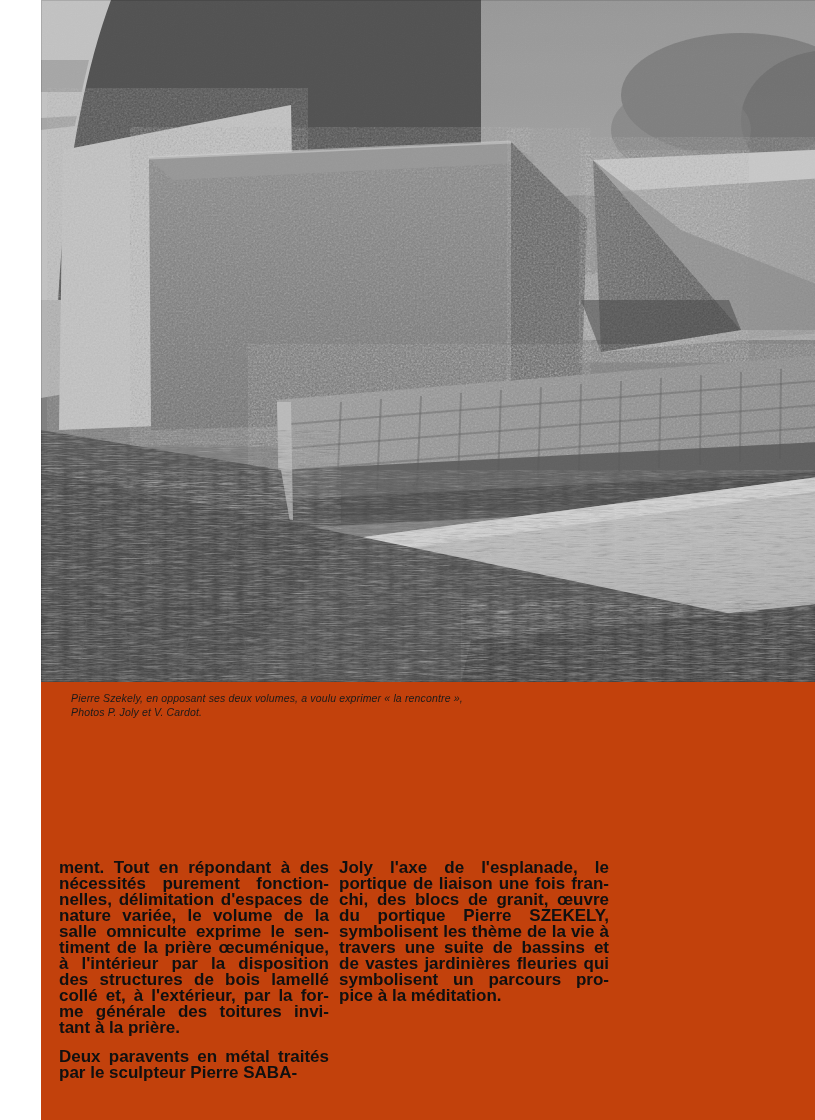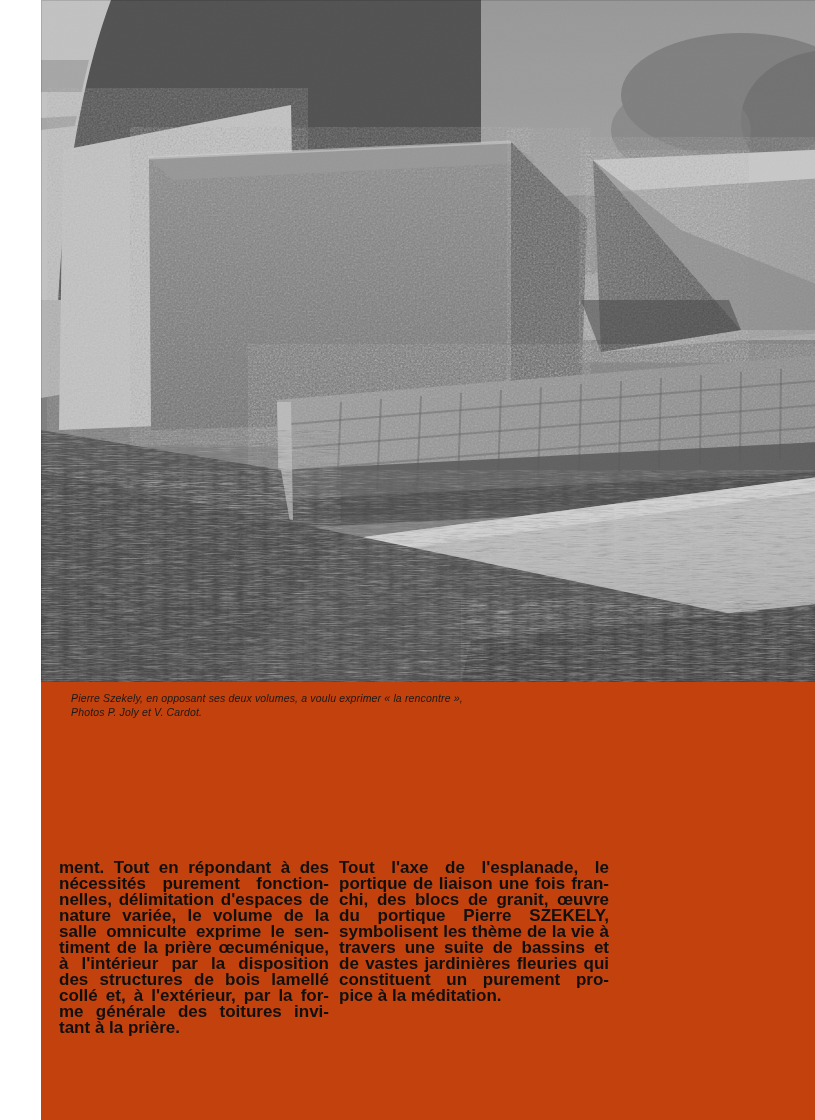--- a/index.html
+++ b/index.html
@@ -270,30 +270,34 @@
         <span>nelles, délimitation d'espaces de</span>
         <span>nature variée, le volume de la</span>
         <span>salle omniculte exprime le sen-</span>
         <span>timent de la prière œcuménique,</span>
         <span>à l'intérieur par la disposition</span>
         <span>des structures de bois lamellé</span>
         <span>collé et, à l'extérieur, par la for-</span>
         <span>me générale des toitures invi-</span>
         <span>tant à la prière.</span>
       </p>
+      <p class="para">
+        <span>Deux paravents en métal traités</span>
+        <span>par le sculpteur Pierre SABA-</span>
+      </p>
     </div>
 
     <div class="col col-right">
       <p class="para">
-        <span>Tout l'axe de l'esplanade, le</span>
+        <span>Joly l'axe de l'esplanade, le</span>
         <span>portique de liaison une fois fran-</span>
         <span>chi, des blocs de granit, œuvre</span>
         <span>du portique Pierre SZEKELY,</span>
         <span>symbolisent les thème de la vie</span>
         <span>à travers une suite de bassins</span>
         <span>et de vastes jardinières fleuries</span>
-        <span>qui constituent un purement pro-</span>
+        <span>qui symbolisent un parcours pro-</span>
         <span>pice à la méditation.</span>
       </p>
     </div>
 
   </div>
 </div>
 
 </body></html>

